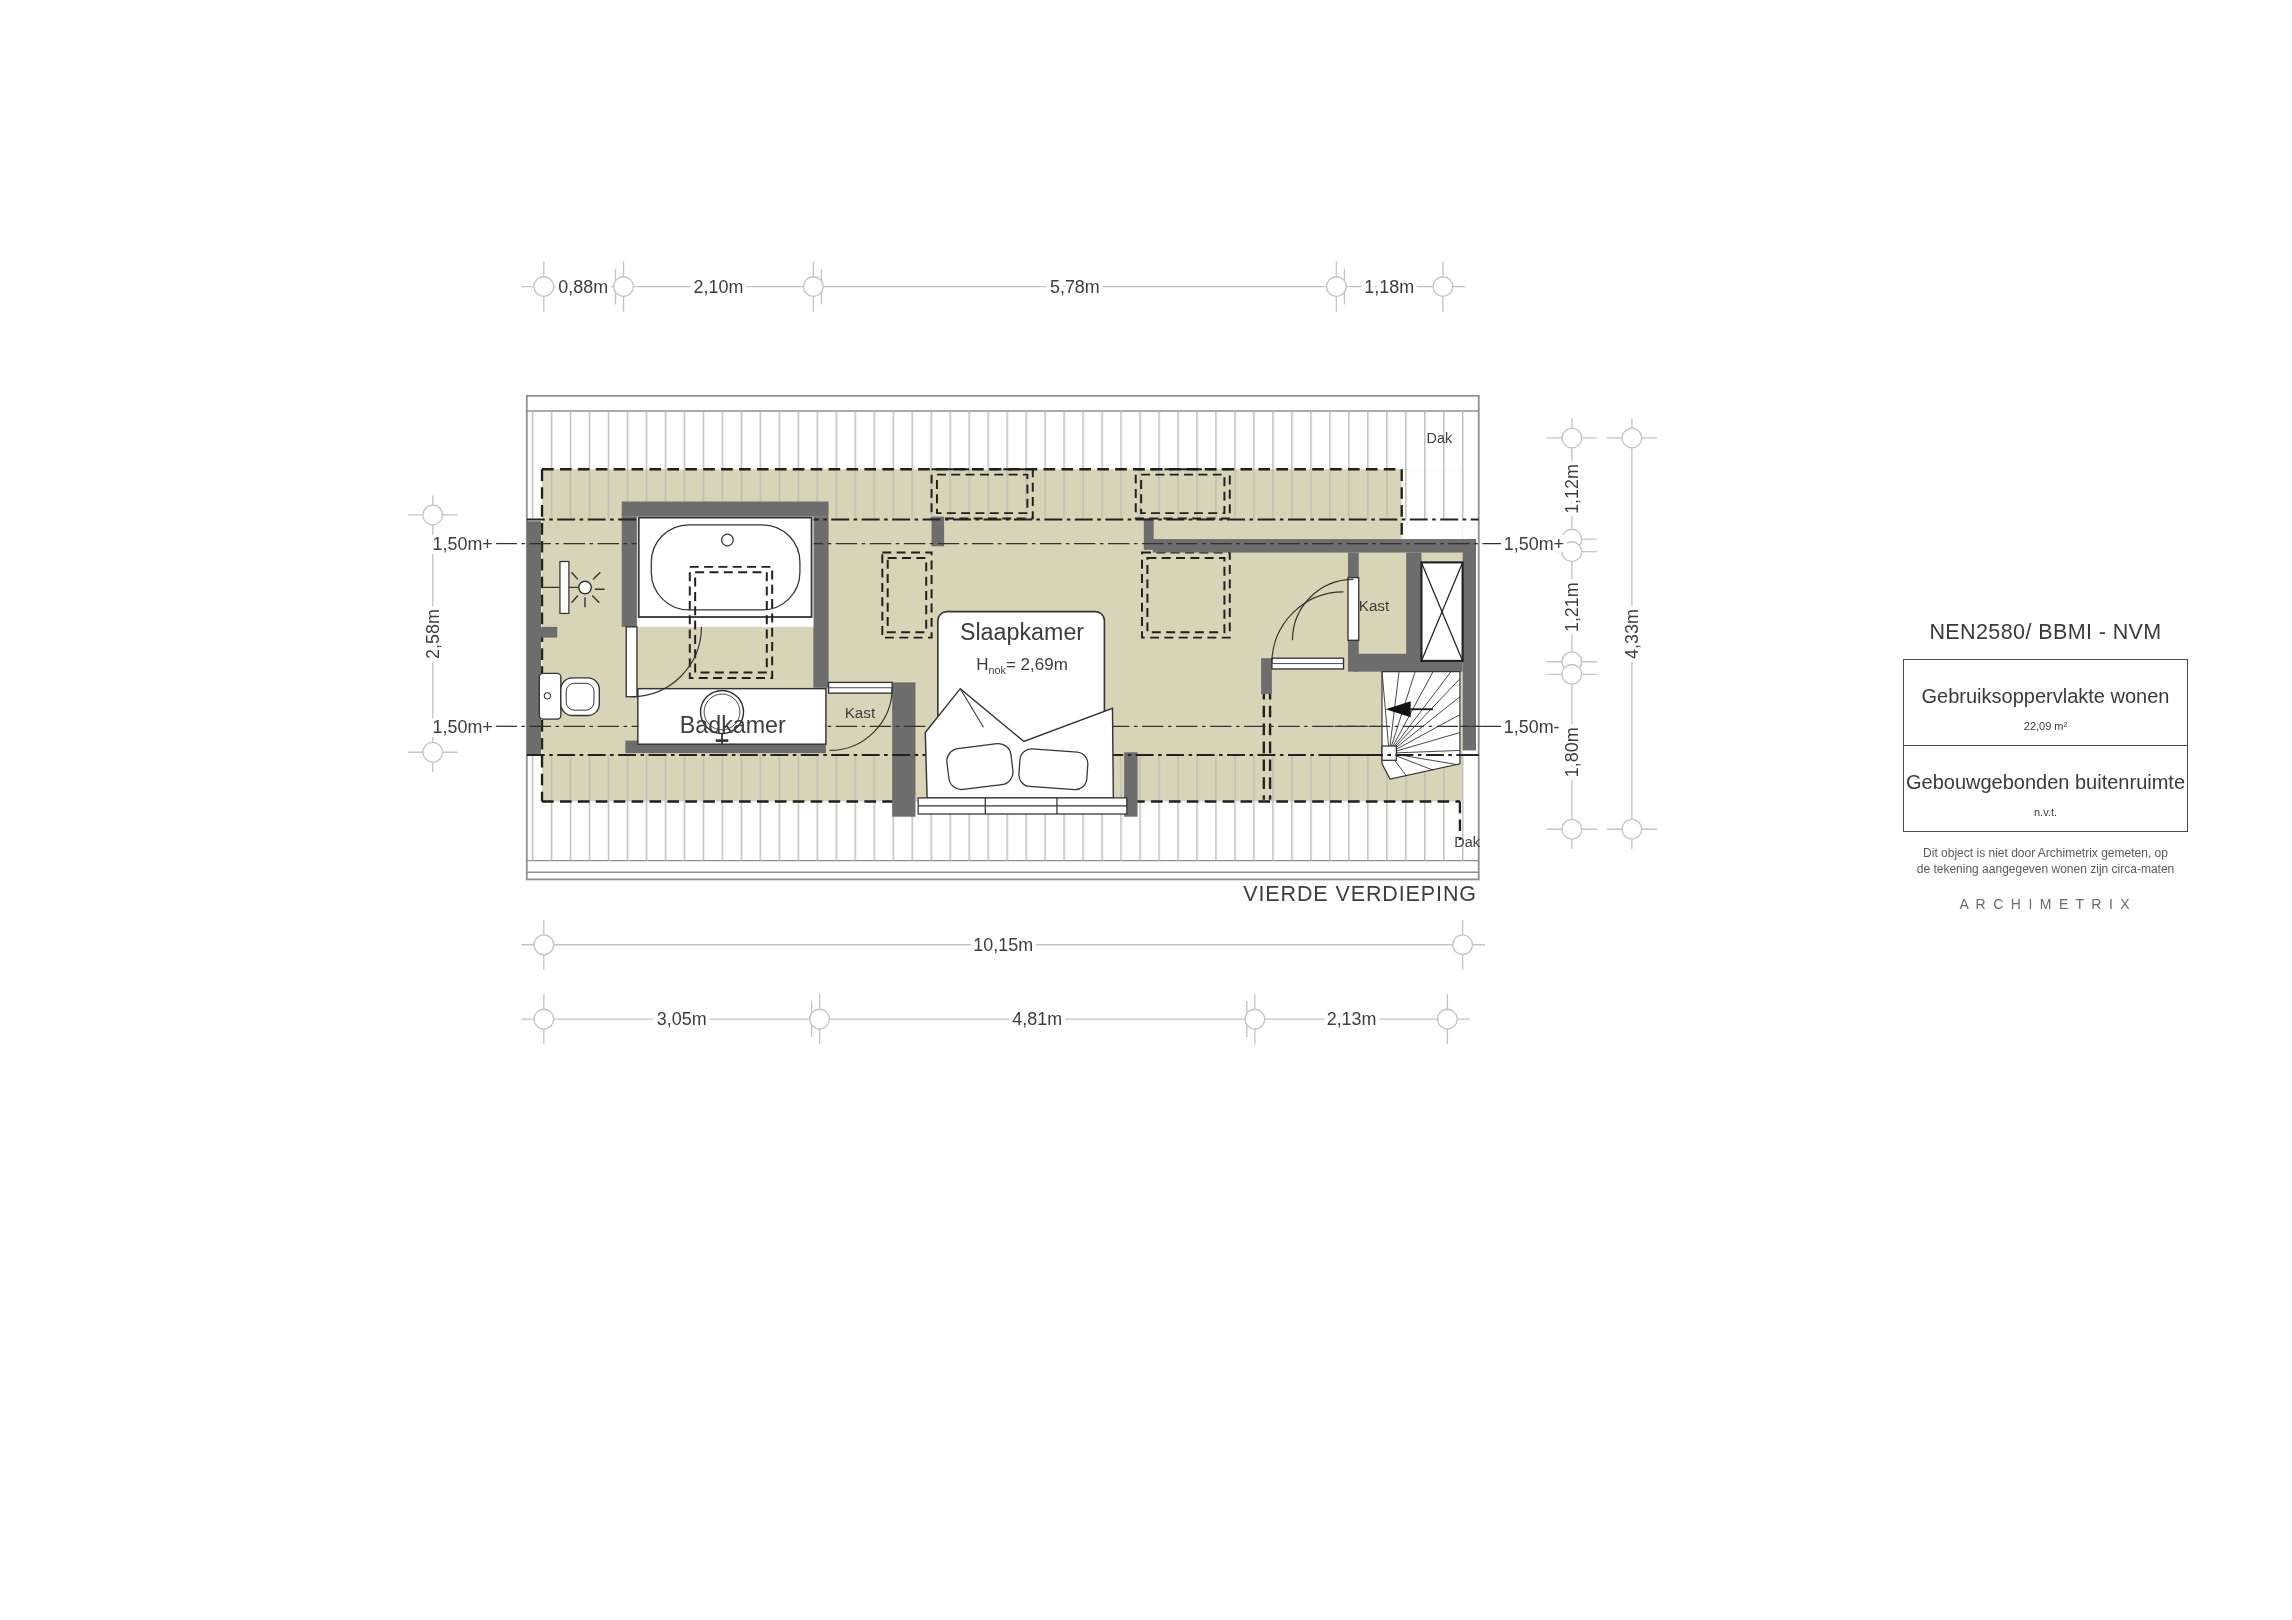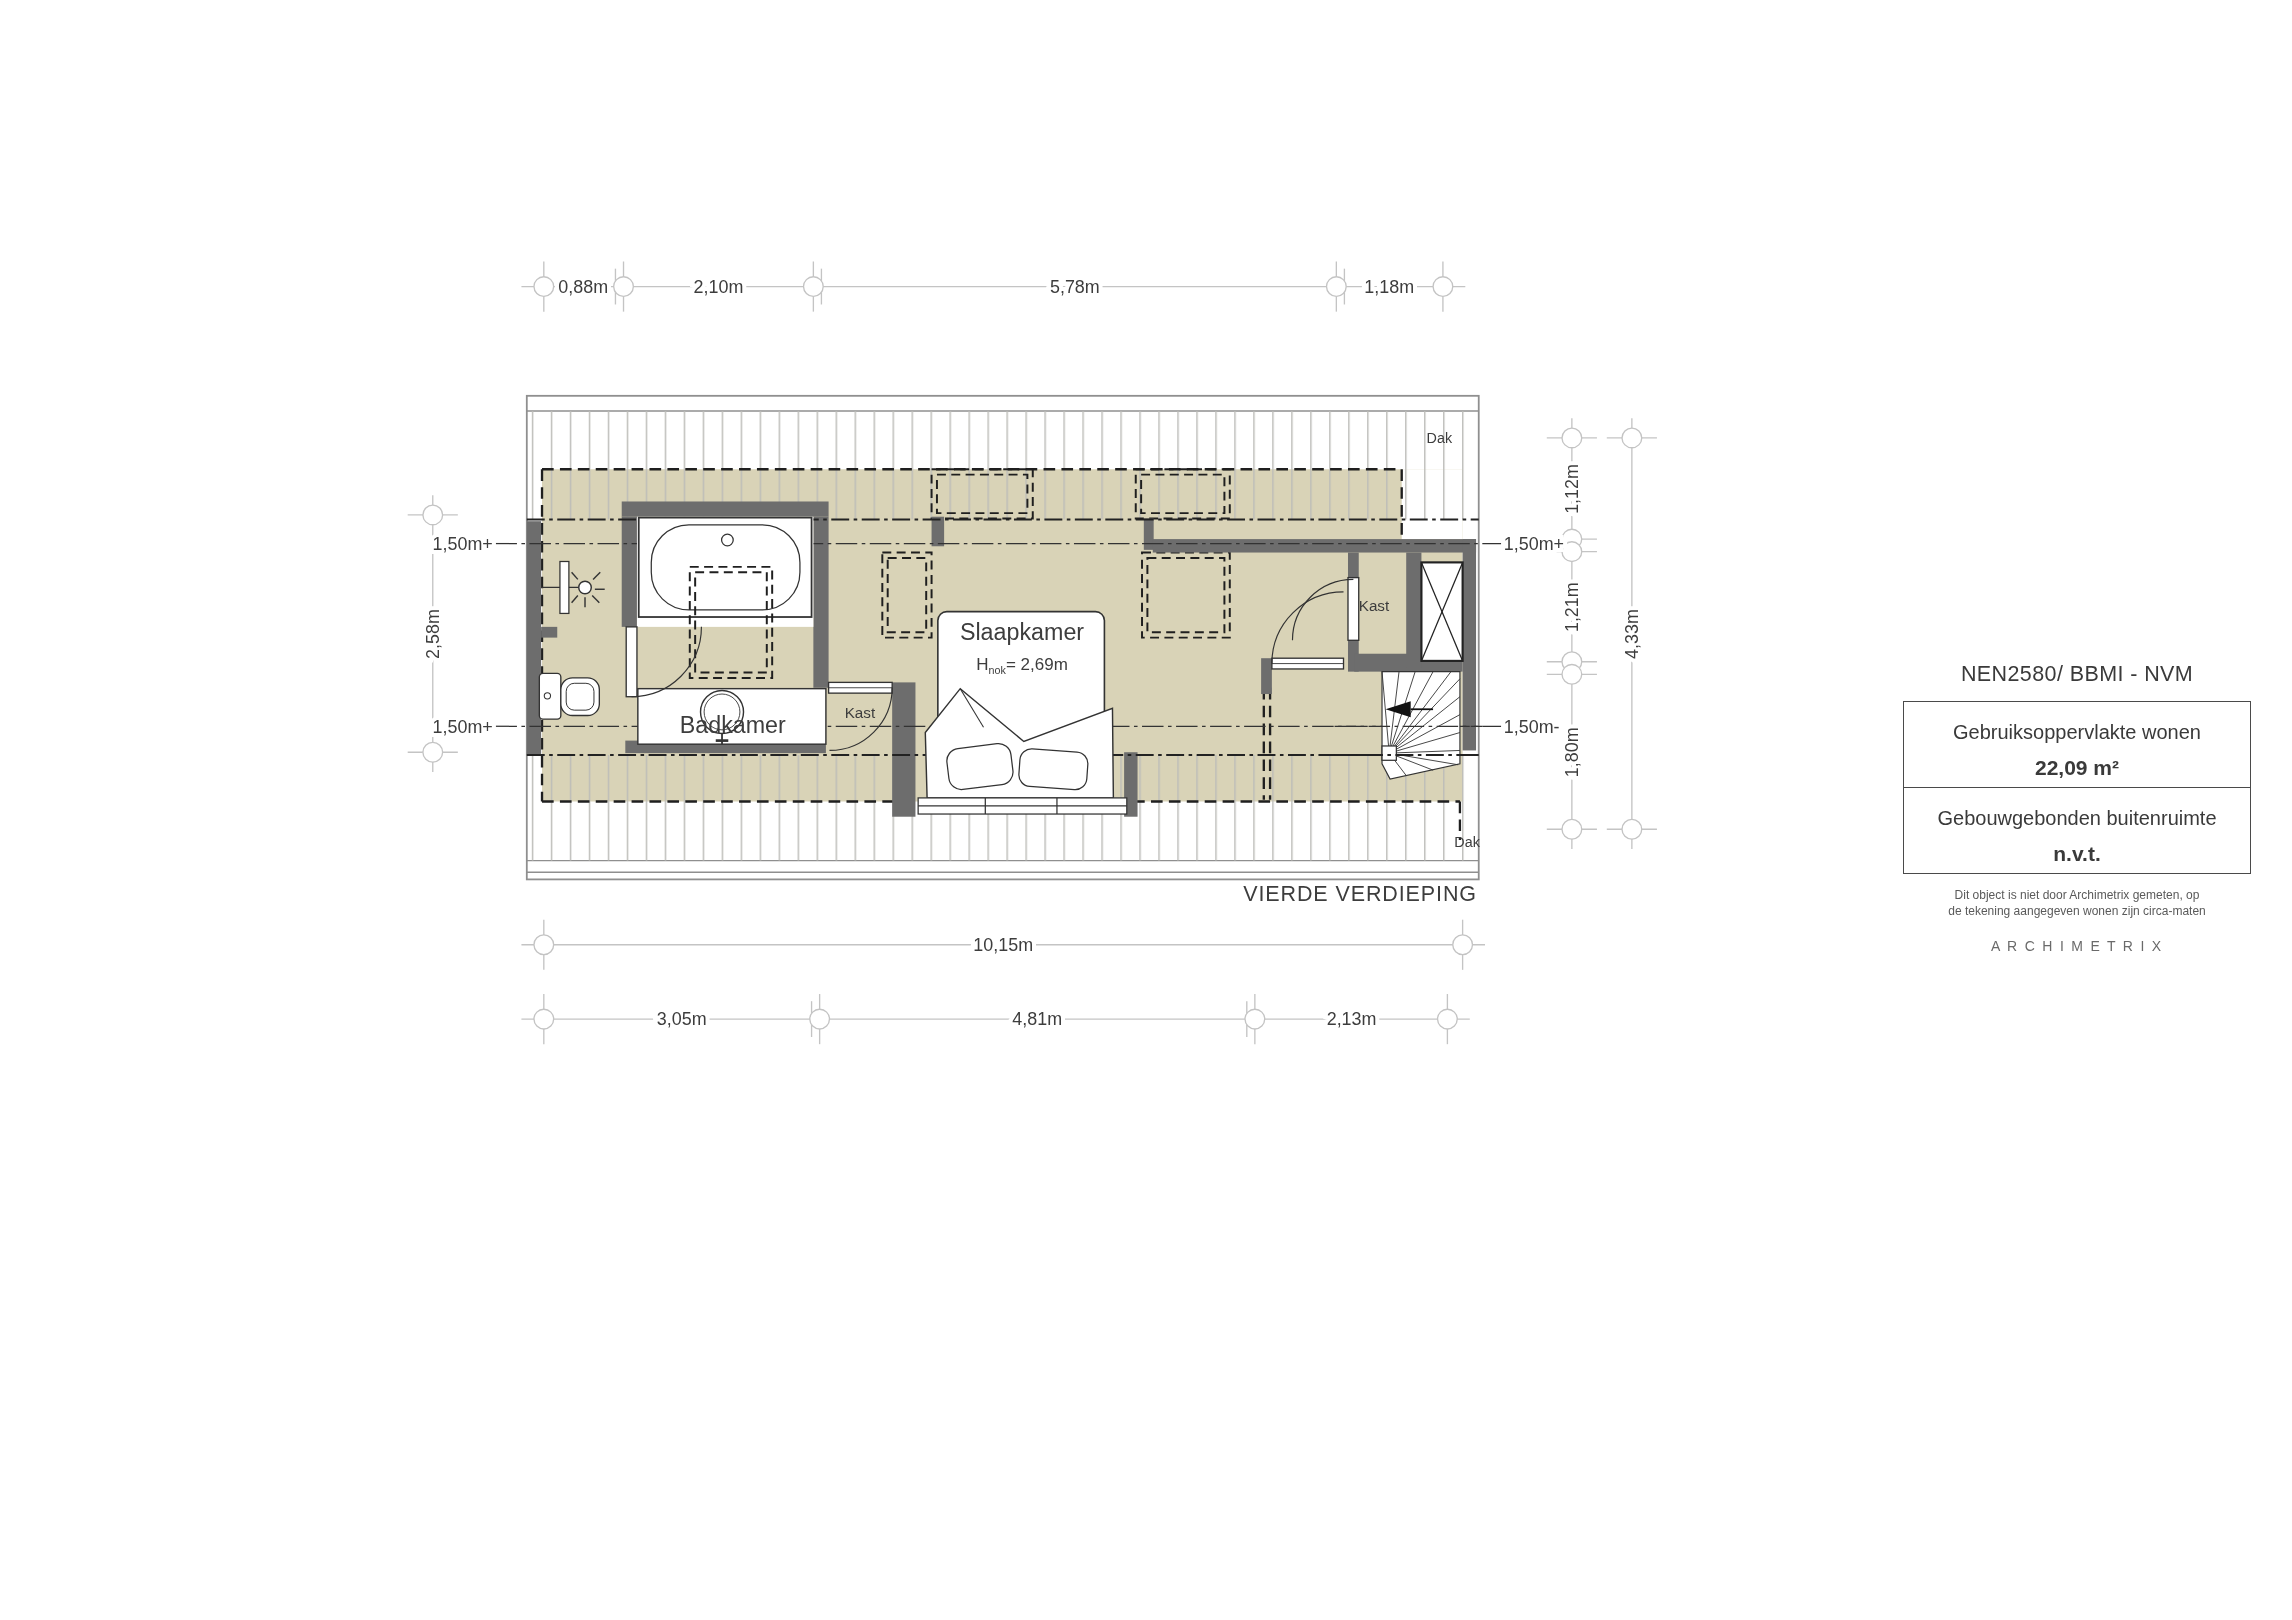--- a/index.html
+++ b/index.html
@@ -2,27 +2,27 @@
 <html style="font-size:14.3px"><head>
 <meta charset="utf-8">
 <style>
   html,body{margin:0;padding:0;background:#fff;}
   #page{position:relative;width:2293px;height:1620px;background:#ffffff;overflow:hidden;
         font-family:"Liberation Sans", sans-serif;}
   svg{position:absolute;left:0;top:0;}
   svg text{font-family:"Liberation Sans", sans-serif;fill:#3d3d3d;}
   .dimtxt{paint-order:stroke;stroke:#ffffff;stroke-width:9px;}
   
-  #legend{position:absolute;left:1903px;top:620px;width:348px;color:#3a3a3a;margin-top:42px;}
+  #legend{position:absolute;left:1903px;top:620px;width:285px;color:#3a3a3a;}
   #legend .ttl{font-size:21.5px;text-align:center;letter-spacing:0.4px;margin-bottom:14.3px;}
   #legend table{border-collapse:collapse;width:100%;}
   #legend td{border:1.8px solid #4a4a4a;padding:0;}
   #legend .row{height:85px;text-align:center;}
   #legend .lab{font-size:20px;margin-top:11.6px;}
-  #legend .val{font-size:21px;margin-top:12.5px;font-weight:bold;}
+  #legend .val{font-size:11px;margin-top:12.5px;}
   #legend .foot{font-size:12px;color:#5a5a5a;text-align:center;line-height:16px;margin-top:12.5px;}
   #legend .brand{font-size:14px;color:#6a6a6a;text-align:center;letter-spacing:1.8px;margin-top:19.7px;}
 </style>
 </head>
 <body>
 
 <div id="page">
 
 <svg width="2293" height="1620" viewBox="0 0 2560 1809">
   <defs>

